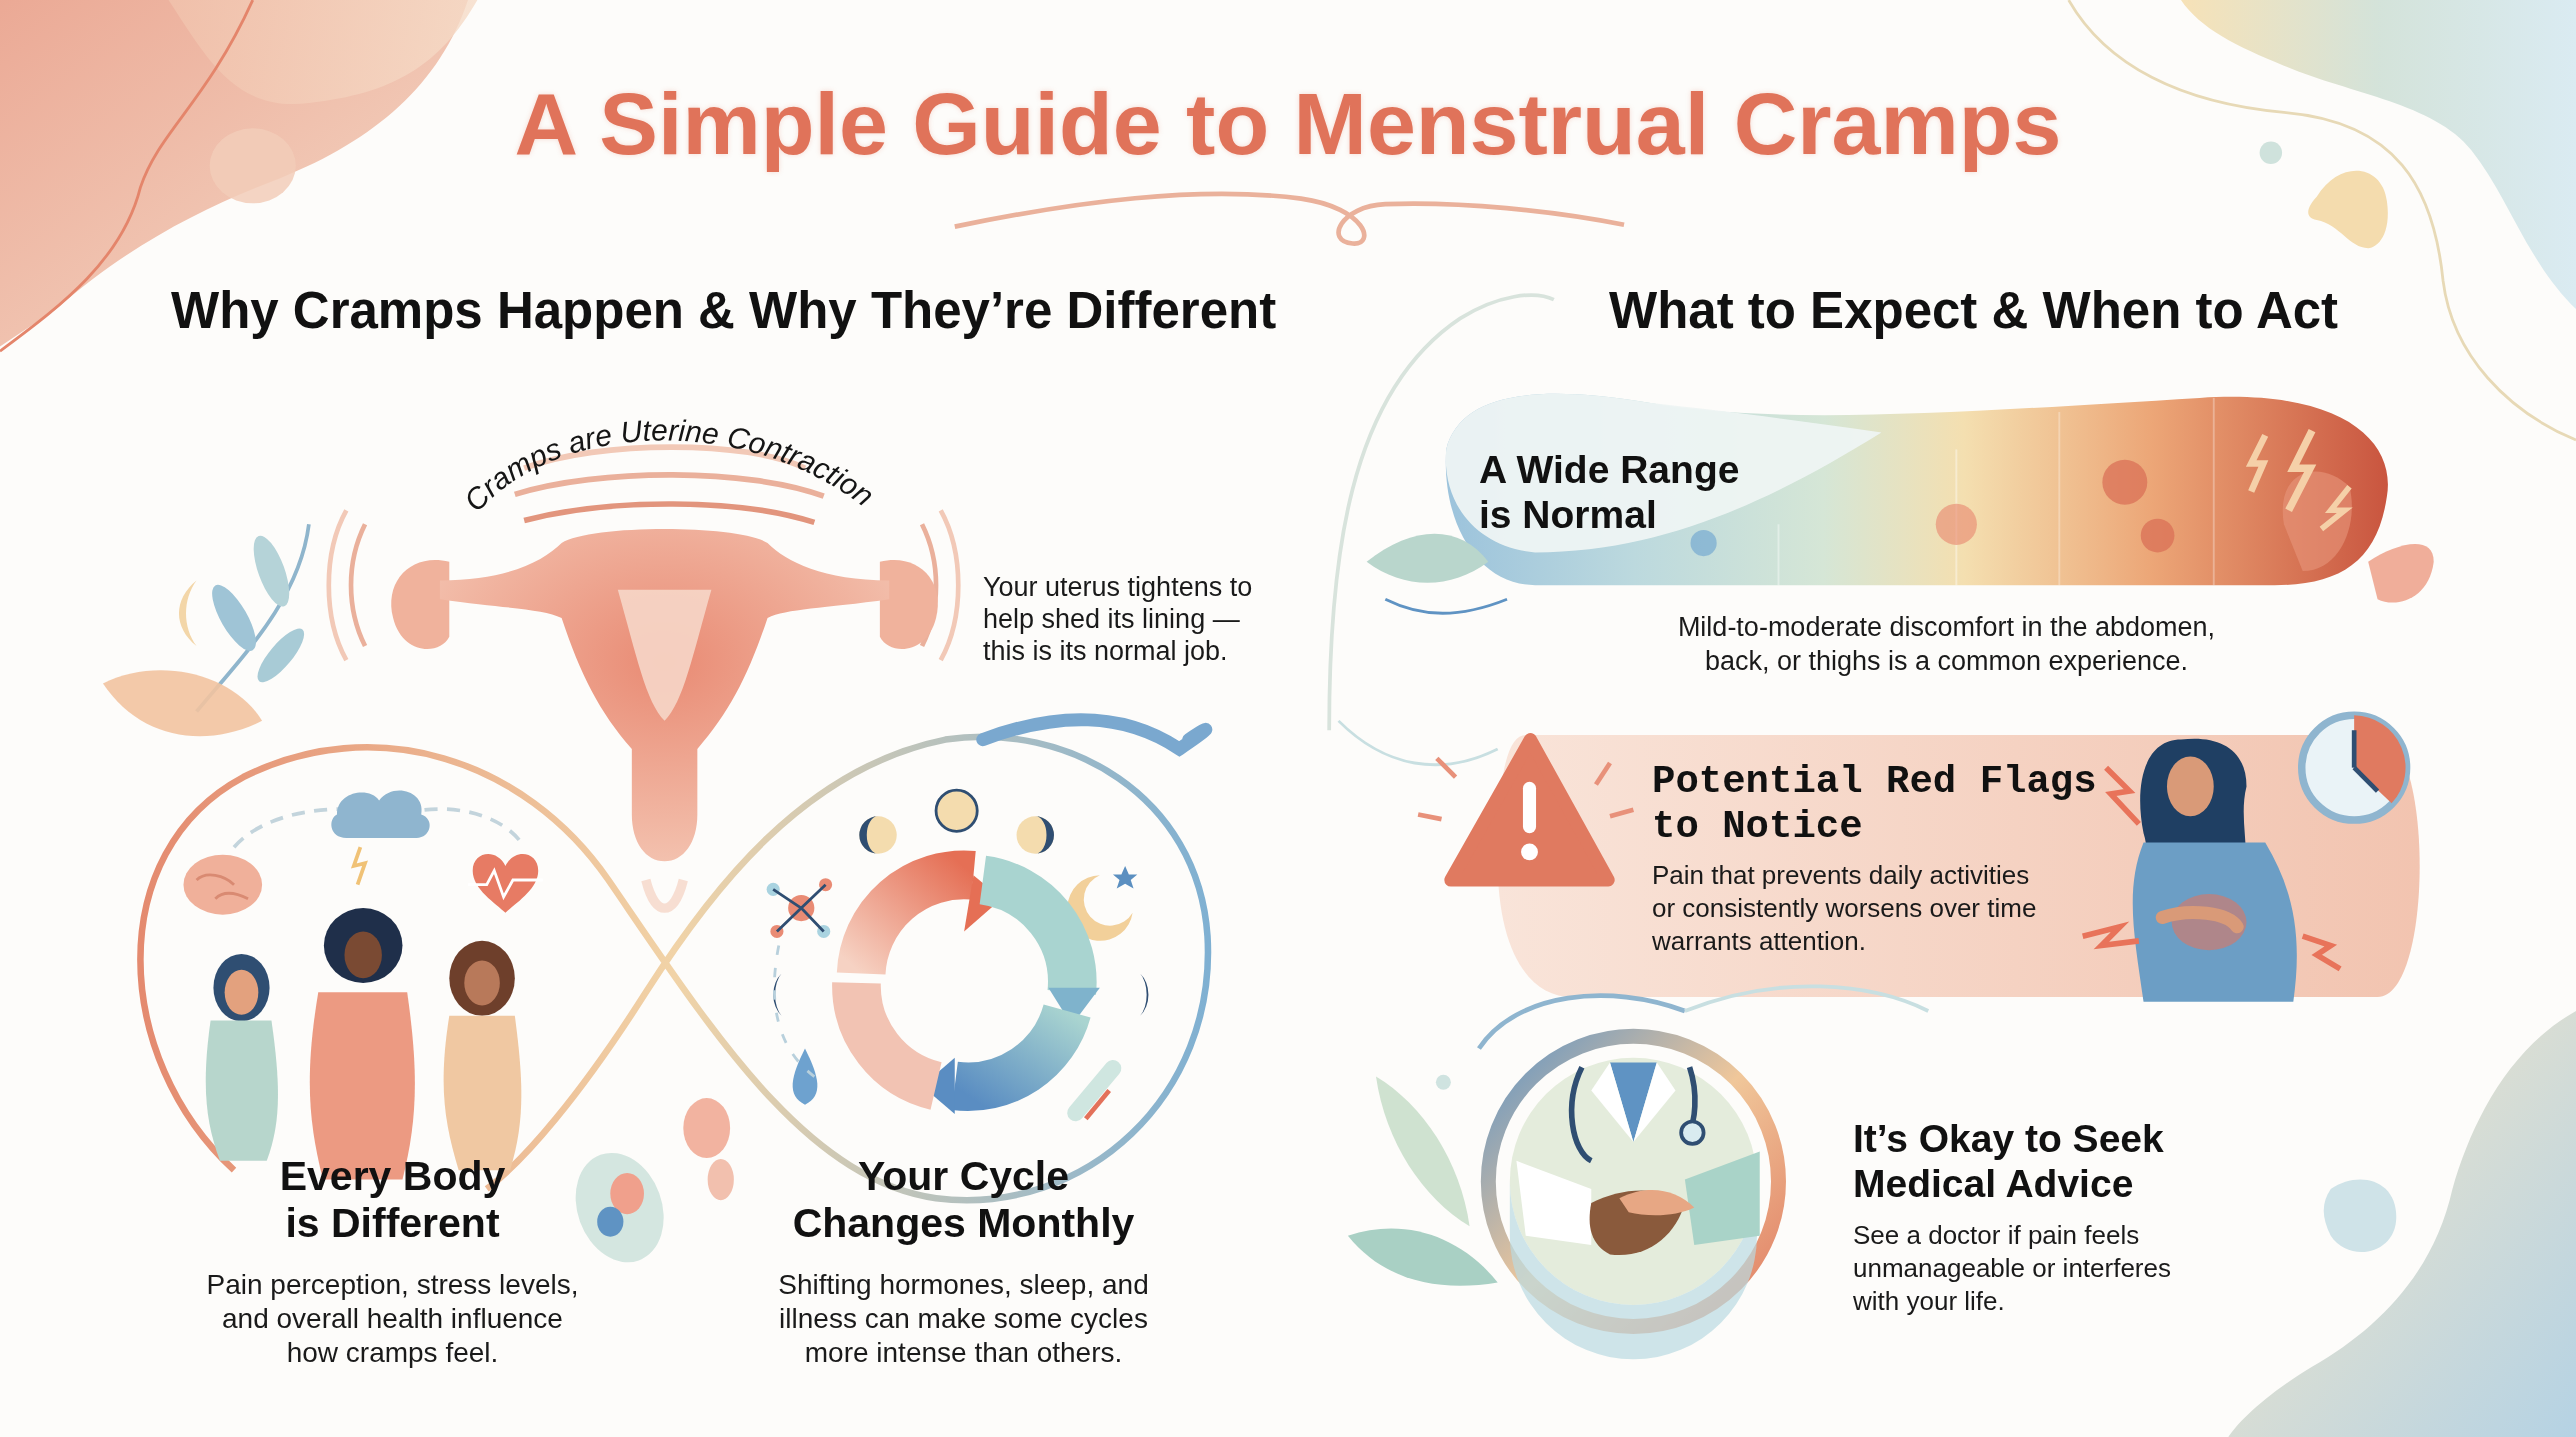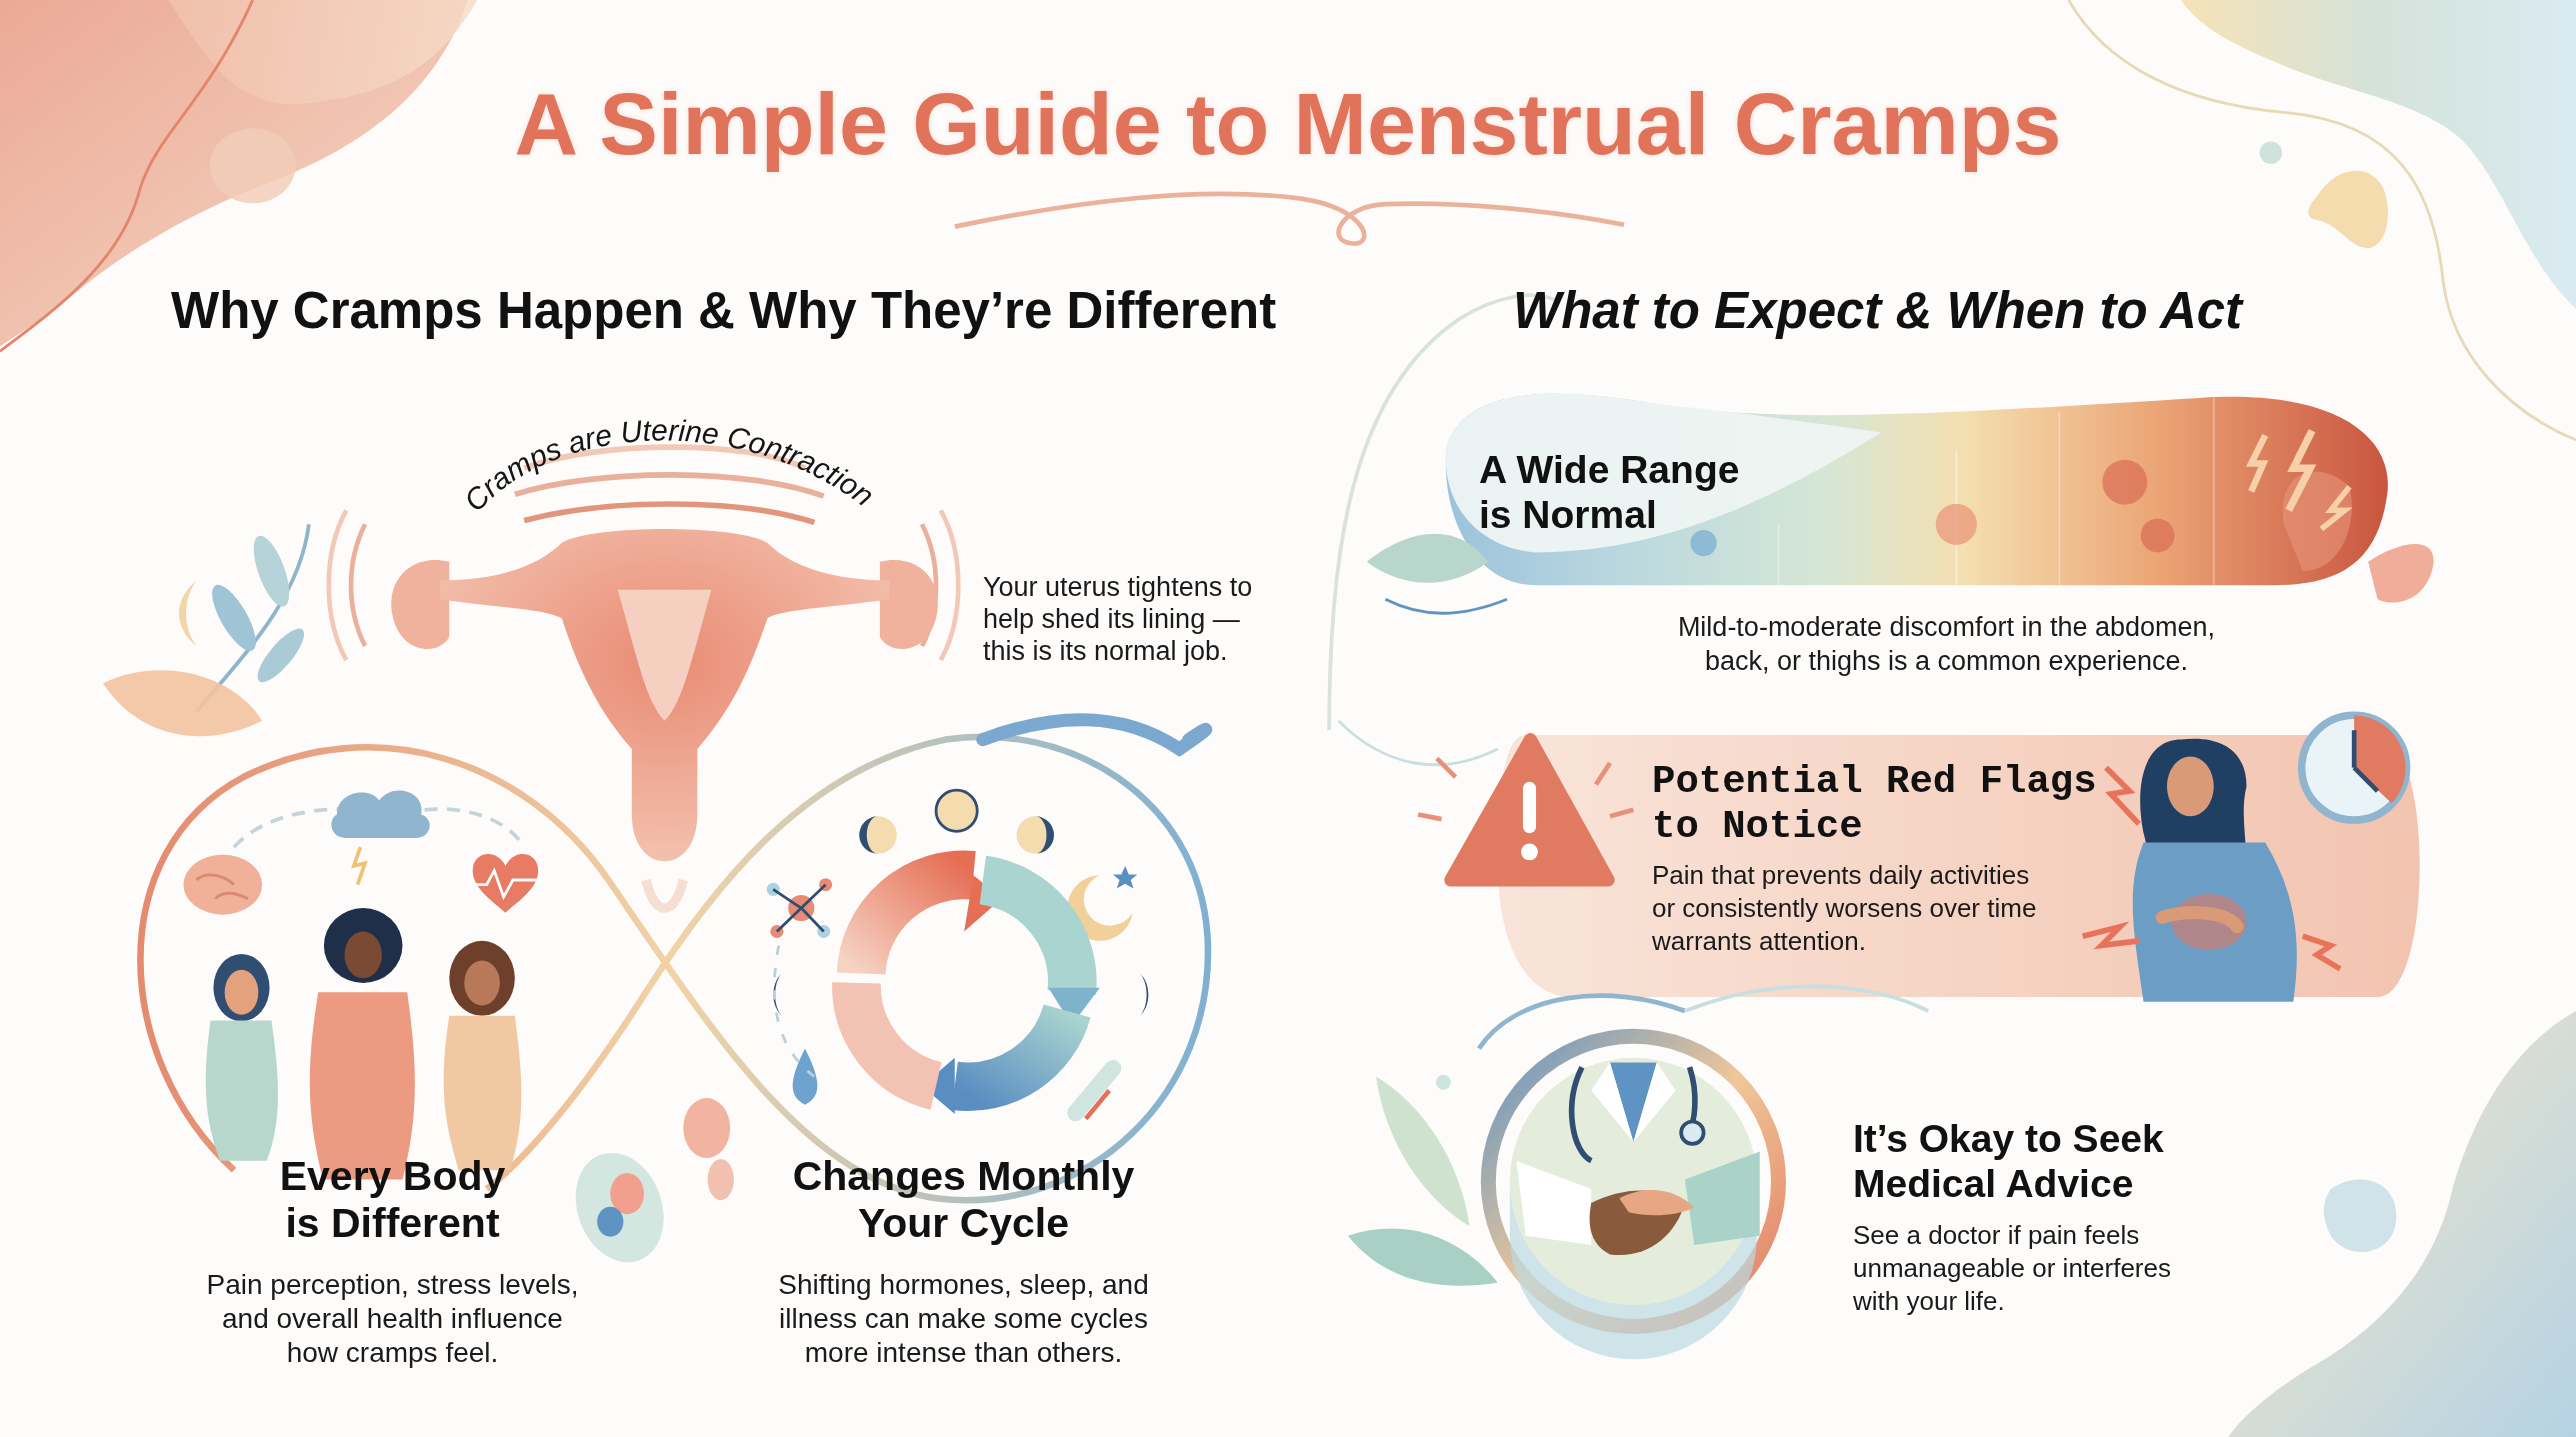--- a/index.html
+++ b/index.html
@@ -4,21 +4,21 @@
 <style>
   * { box-sizing: border-box; margin: 0; padding: 0; }
   html, body { width: 2576px; height: 1438px; overflow: hidden; background: #fdfcfa; }
   body { position: relative; font-family: "Liberation Sans", sans-serif; color: #151515; }
   .abs { position: absolute; }
   .bg-svg { position: absolute; left: 0; top: 0; width: 2576px; height: 1438px; }
 
   .title { left: 0; width: 2576px; top: 73px; text-align: center; font-size: 88px; font-weight: 700; color: #e0735a; letter-spacing: 0px; text-shadow: 0 0 5.6px rgba(224,115,90,0.25); }
   .sec-title { font-size: 51px; font-weight: 700; color: #111; white-space: nowrap; }
   .sec-left { left: 171px; top: 281px; }
-  .sec-right { left: 1513px; top: 281px; font-style: italic; }
+  .sec-right { left: 1609px; top: 281px; }
 
   .h3 { font-size: 41px; font-weight: 700; line-height: 47px; color: #111; }
   .body { font-size: 28px; line-height: 34px; color: #1a1a1a; }
   .center { text-align: center; }
 
   .card { position: absolute; }
 </style>
 </head>
 <body>
 
@@ -273,22 +273,22 @@
   </div>
   <div class="body center" style="margin-top:20.6px;">
     <div>Pain perception, stress levels,</div>
     <div>and overall health influence</div>
     <div>how cramps feel.</div>
   </div>
 </div>
 
 <div class="card" style="left:739px; top:1153px; width:449px;">
   <div class="h3 center">
+    <div>Your Cycle</div>
     <div>Changes Monthly</div>
-    <div>Your Cycle</div>
   </div>
   <div class="body center" style="margin-top:20.6px;">
     <div>Shifting hormones, sleep, and</div>
     <div>illness can make some cycles</div>
     <div>more intense than others.</div>
   </div>
 </div>
 
 <div class="card" style="left:1479px; top:447px; width:374px;">
   <div class="h3" style="font-size:39px; line-height:45px;">

